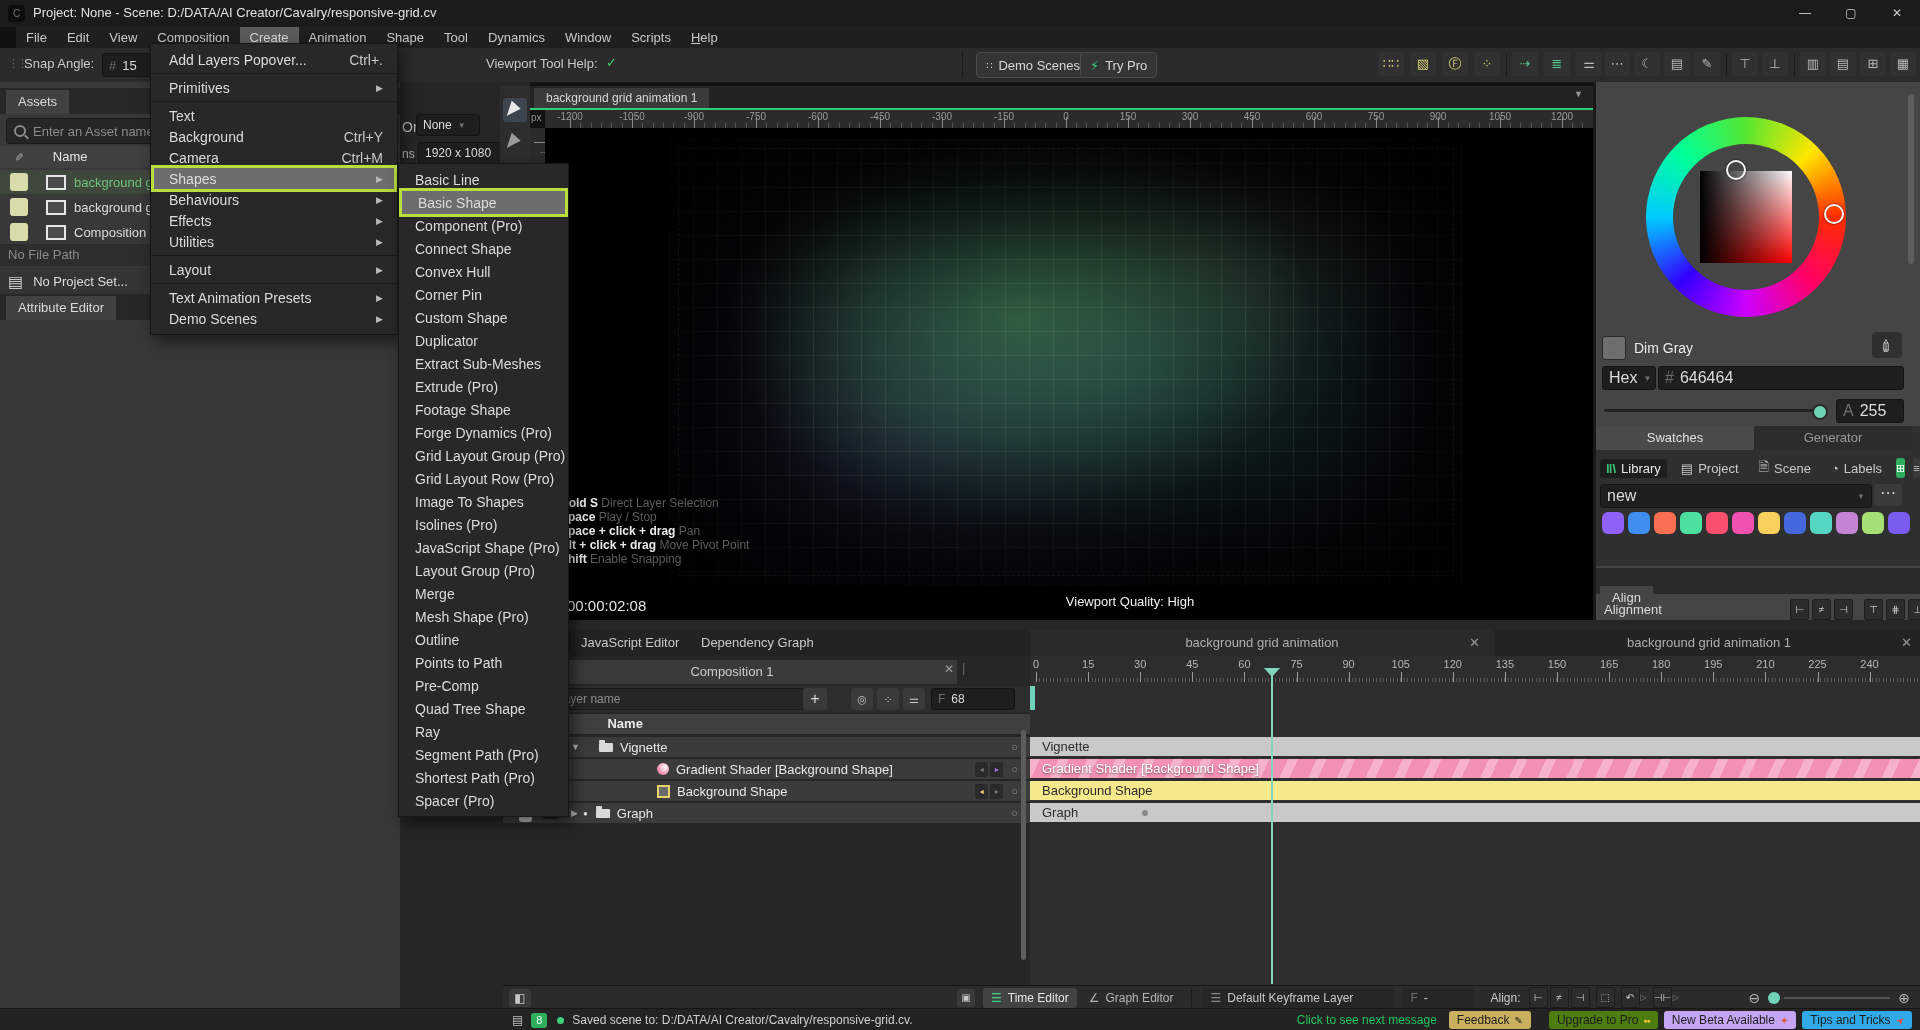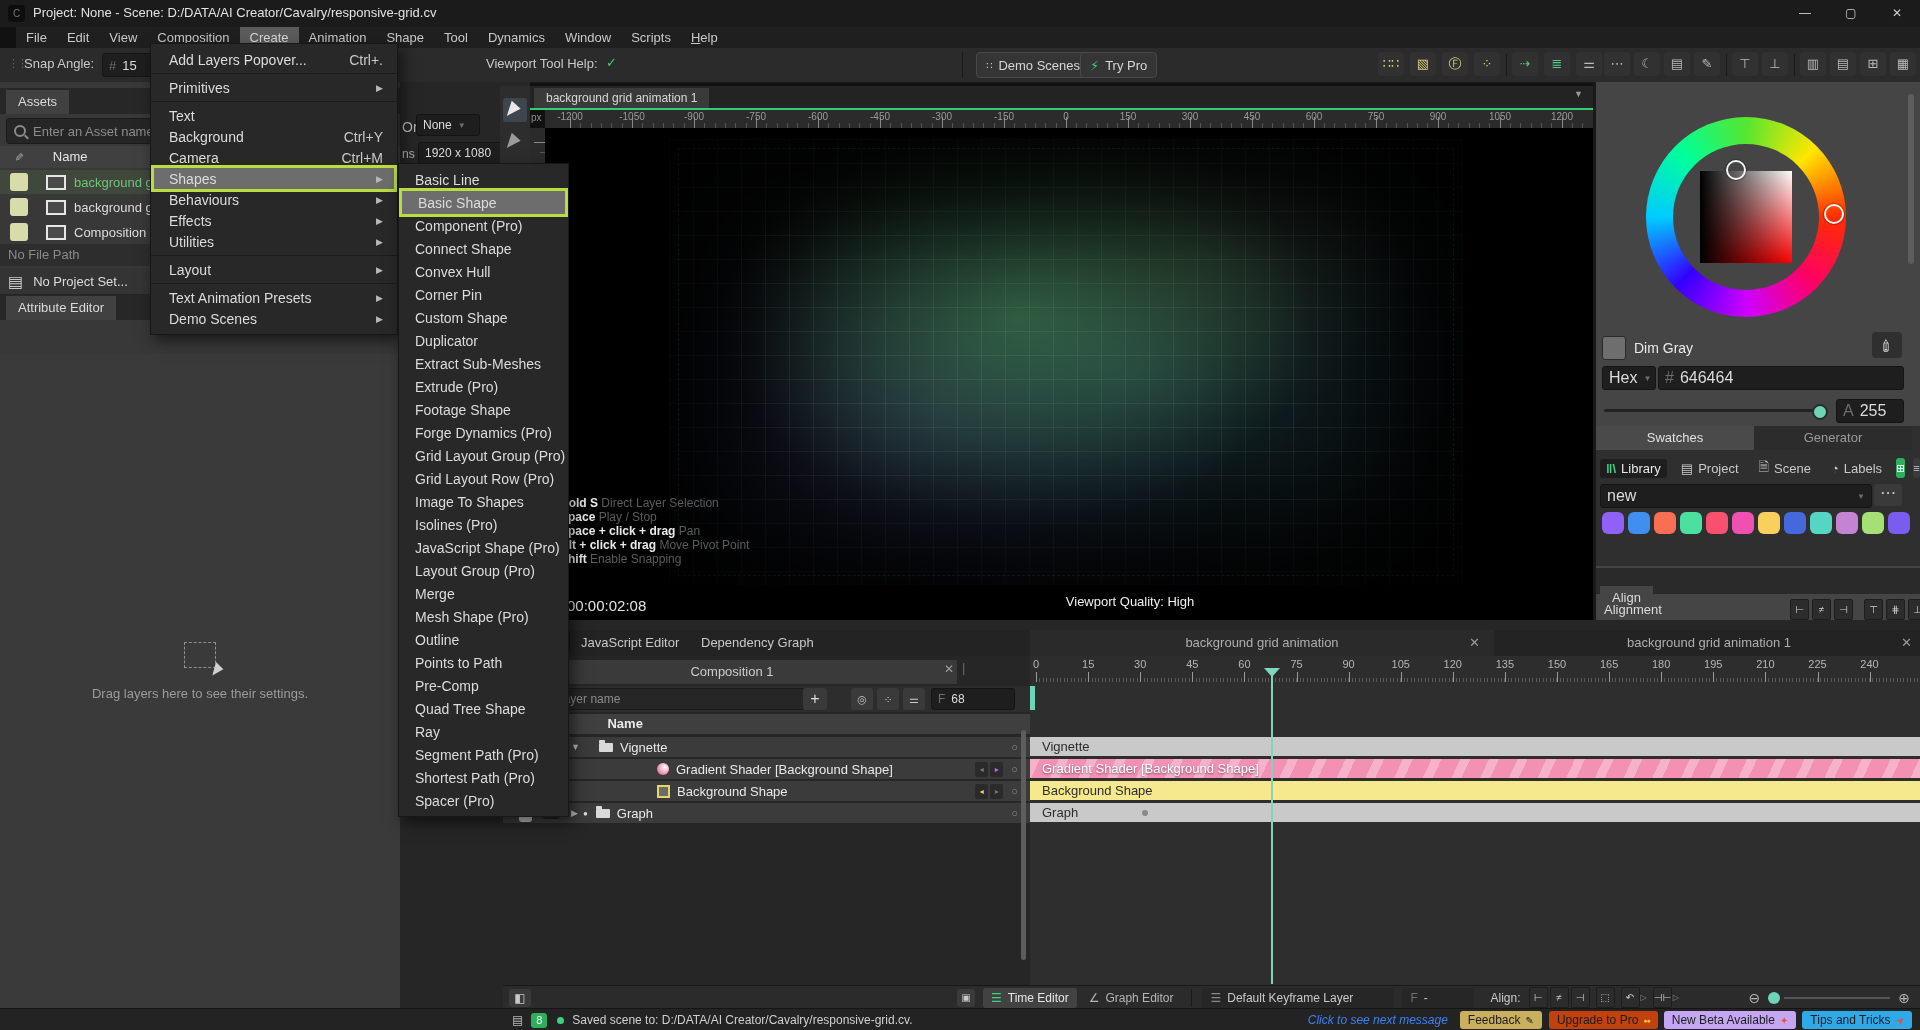--- a/index.html
+++ b/index.html
@@ -246,26 +246,20 @@
     <span style="margin-left:8px">Composition 1</span>
   </div>
   <div class="abs subbar" style="left:0;top:162px;width:400px;height:22px">No File Path</div>
   <div class="abs" style="left:0;top:186px;width:400px;height:26px;background:#343434;display:flex;align-items:center">
     <span style="margin-left:8px;color:#c9c9c9">▤</span>
     <span style="margin-left:10px;font-size:13px;color:#dcdcdc">No Project Set...</span>
   </div>
   <div class="abs tabstrip" style="left:0;top:212px;width:400px;height:26px">
     <span class="tab" style="margin-left:6px;margin-top:2px">Attribute Editor</span>
   </div>
-  <div class="abs" style="left:0;top:272px;width:400px;height:654px;background:#3a3a3a">
-    <div class="dashedbox" style="margin:288px auto 0 auto">
-      <span class="cursor-tri"></span>
-    </div>
-    <div class="draghint" style="margin-top:18px">Drag layers here to see their settings.</div>
-  </div>
 </div>
 
 <div class="abs" style="left:400px;top:82px;width:130px;height:538px;background:#262626"></div>
 <span class="abs" style="left:402px;top:119px;font-size:14px;color:#b5b5b5">Order</span>
 <div class="abs inputbox" style="left:416px;top:114px;width:50px;height:20px;font-size:12px">
   <span>None</span>
   <span class="dim" style="font-size:8px">▼</span>
 </div>
 <span class="abs" style="left:402px;top:147px;font-size:12px;color:#b5b5b5">ns</span>
 <div class="abs inputbox" style="left:418px;top:142px;width:72px;height:20px;font-size:12px;overflow:hidden;white-space:nowrap">
@@ -547,26 +541,26 @@
   <span style="margin-left:8px;width:12px;height:12px;border-radius:50%;background:#6fd3b8"></span>
   <span style="margin-left:4px;width:106px;height:2px;background:#555"></span>
   <span style="margin-left:8px;margin-right:10px;color:#b5b5b5;font-size:14px">⊕</span>
 </div>
 
 <div class="abs statusbar">
   <span style="margin-left:512px;color:#b9b9b9">▤</span>
   <span class="badge" style="margin-left:8px">8</span>
   <span style="margin-left:10px;width:7px;height:7px;border-radius:50%;background:#3fd080"></span>
   <span style="margin-left:8px">Saved scene to: D:/DATA/AI Creator/Cavalry/responsive-grid.cv.</span>
-  <span style="margin-left:auto;font-style:italic;color:#3b82f6">Click to see next message</span>
+  <span style="margin-left:auto;color:#22c55e">Click to see next message</span>
   <span class="sbtn" style="margin-left: 12px; background-color: rgb(201, 176, 94);">
     <span>Feedback</span>
       <span style="font-size:10px">✎</span>
   </span>
-  <span class="sbtn" style="margin-left: 7px; background-color: #c2410c;">
+  <span class="sbtn" style="margin-left: 18px; background-color: #4d7c0f;">
     <span>Upgrade to Pro</span>
       <span style="color:#f5c33b;font-size:7px;letter-spacing:-1px">●●</span>
   </span>
   <span class="sbtn" style="margin-left: 6px; background-color: rgb(197, 166, 242);">
     <span>New Beta Available</span>
       <span style="color:#e8542f;font-size:10px">✦</span>
   </span>
   <span class="sbtn" style="margin-left: 6px; margin-right: 8px; background-color: rgb(47, 169, 232);">
     <span>Tips and Tricks</span>
       <span style="color:#e04f4f;font-size:10px;display:inline-block;transform:rotate(-45deg)">➤</span>

